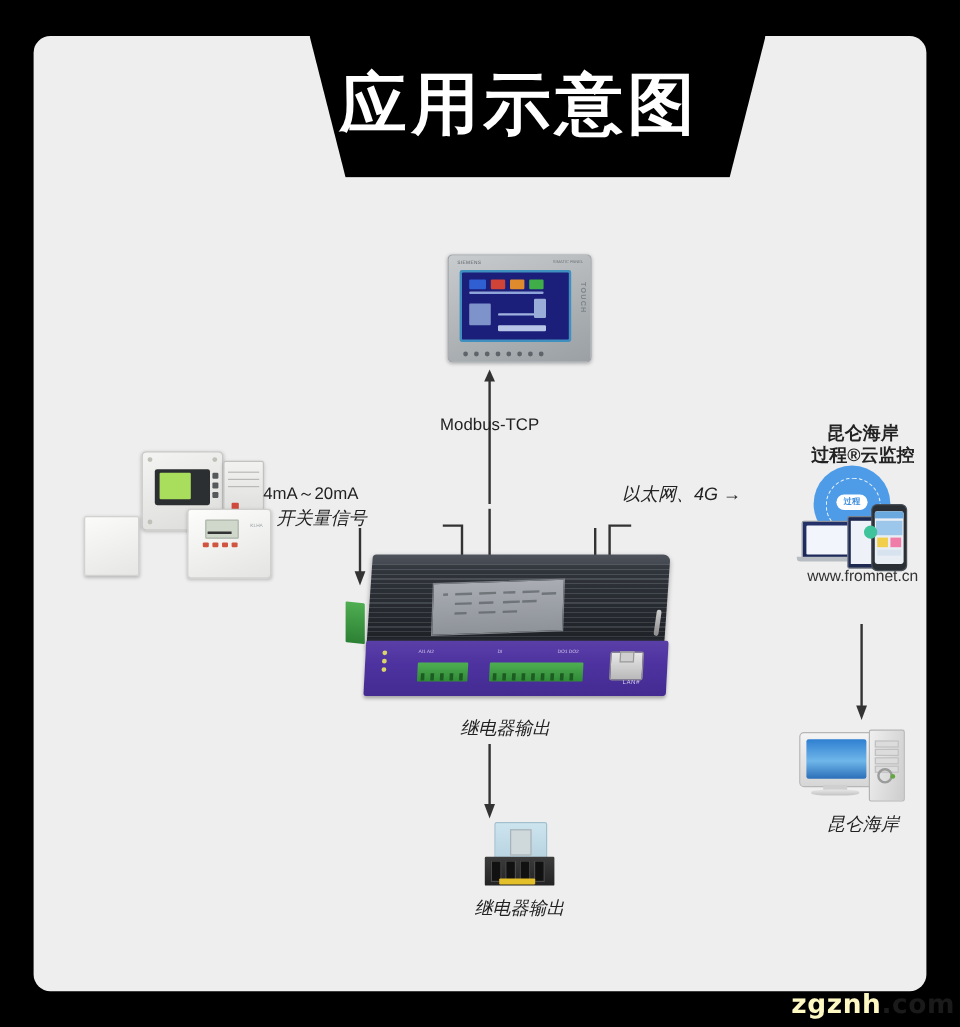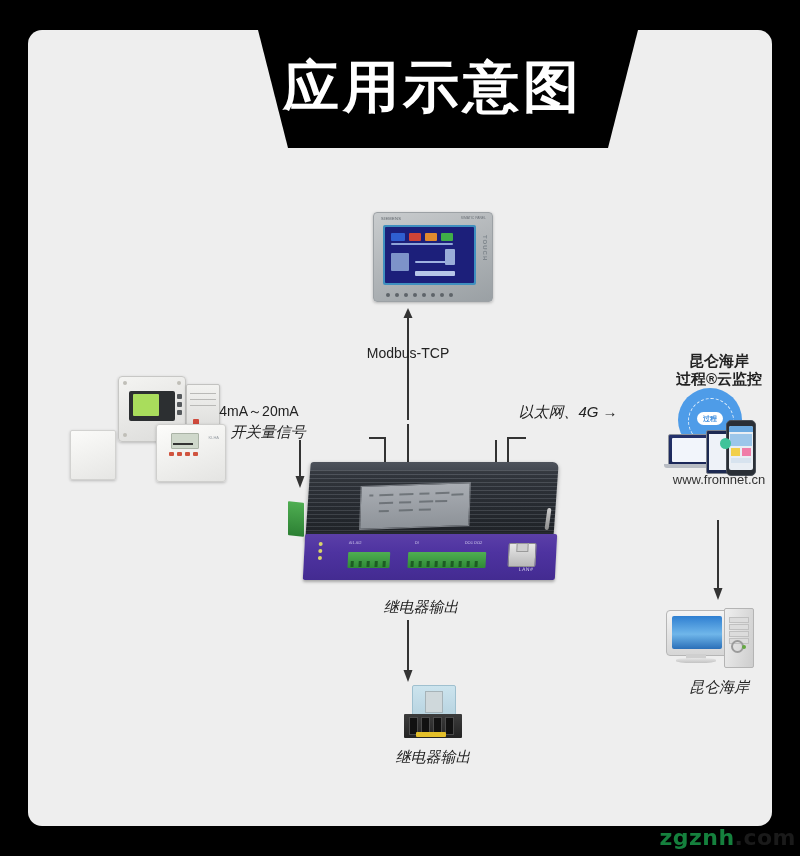--- a/index.html
+++ b/index.html
@@ -228,21 +228,21 @@
   }
   .server .tower .bay{position:absolute;left:4px;right:4px;height:4px;background:#dcdcdc;border:1px solid #c0c0c0;}
   .server .tower .pw{position:absolute;left:6px;bottom:14px;width:9px;height:9px;border-radius:50%;border:2px solid #9b9b9b;}
   .server .tower .dot{position:absolute;left:17px;bottom:18px;width:4px;height:4px;border-radius:50%;background:#63a83f;}
 
   
   .watermark{
     position:absolute;right:4px;bottom:6px;font-size:22px;font-weight:bold;
     letter-spacing:.5px;font-family:"DejaVu Sans","Liberation Sans",sans-serif;
   }
-  .watermark .a{color:#15803d;}
+  .watermark .a{color:#fef9c3;}
   .watermark .b{color:#1a1a1a;}
 </style>
 </head>
 <body>
 
 <div id="root">
 
   <div class="panel">
 
     <div class="title-banner">

